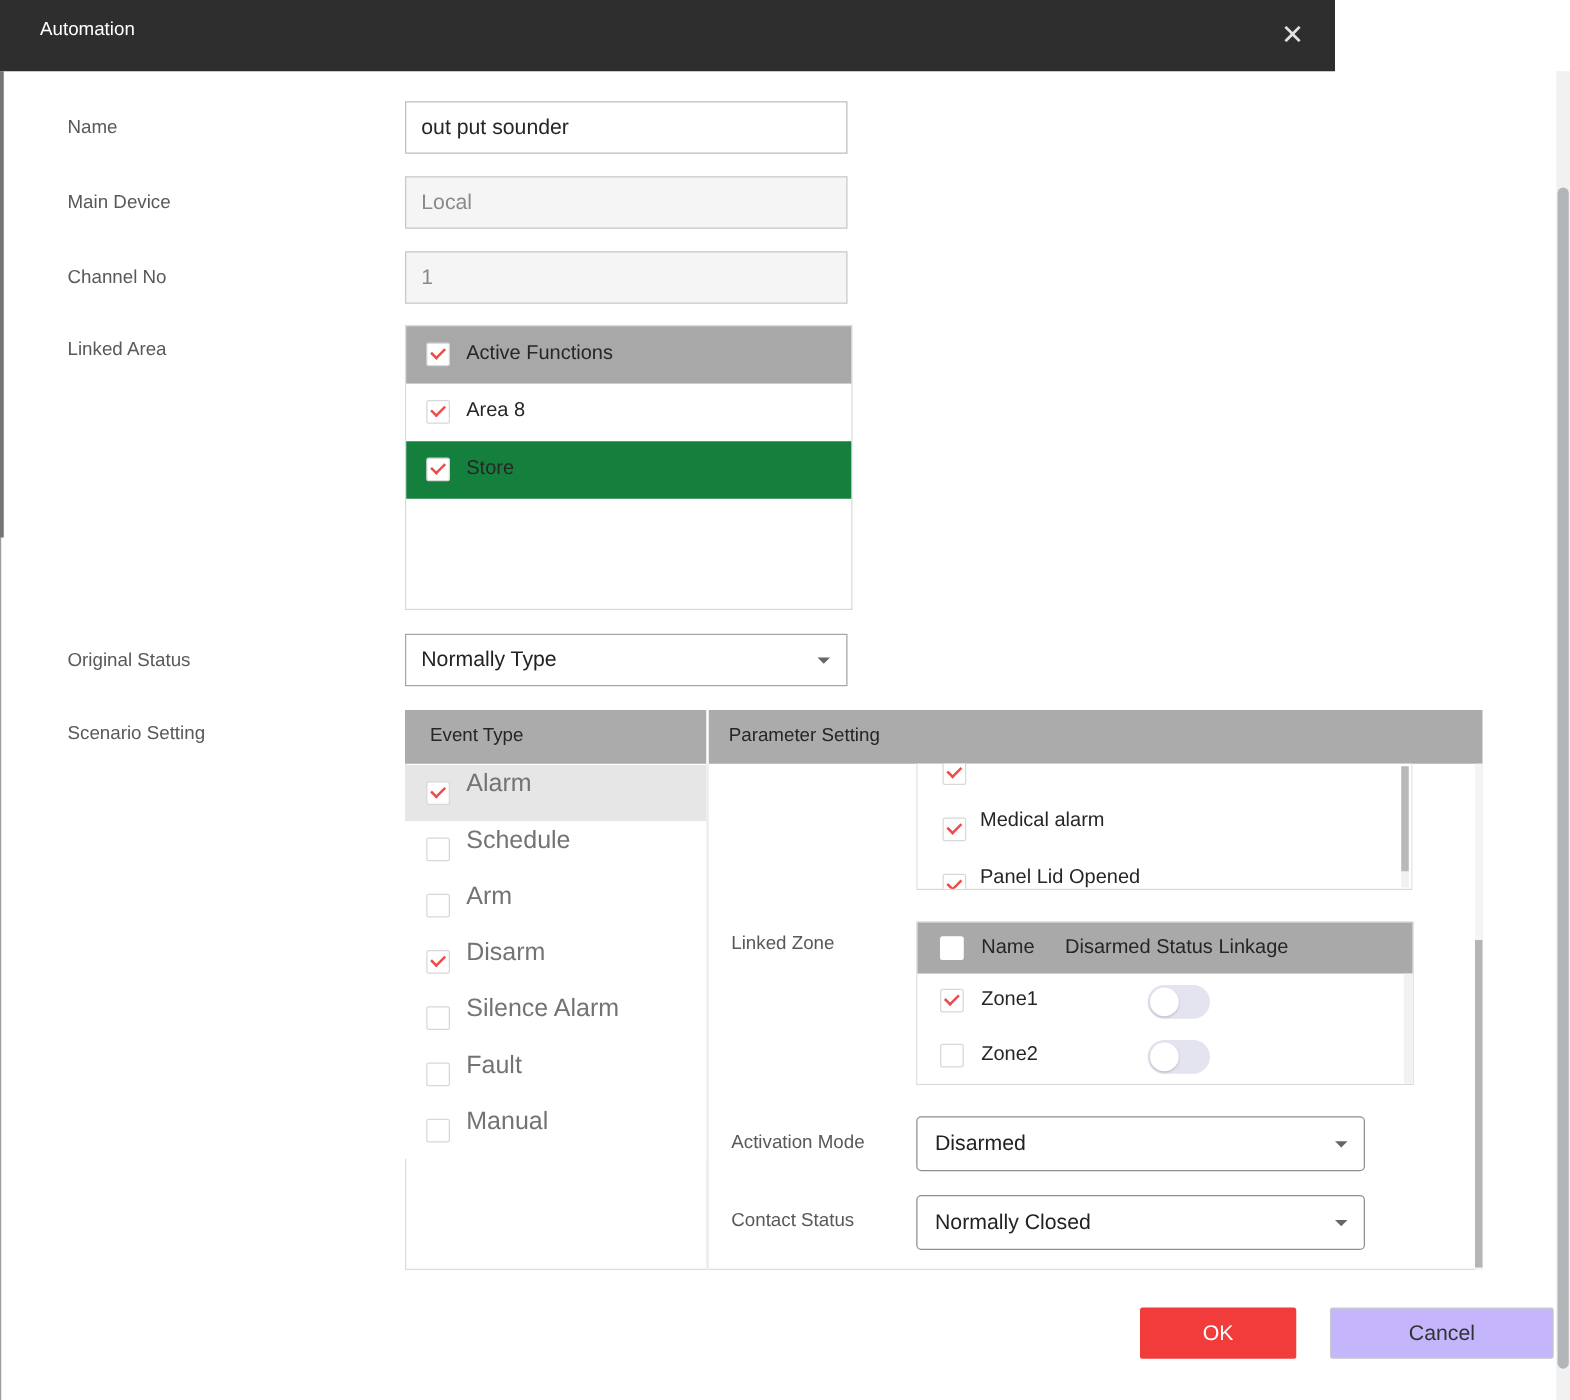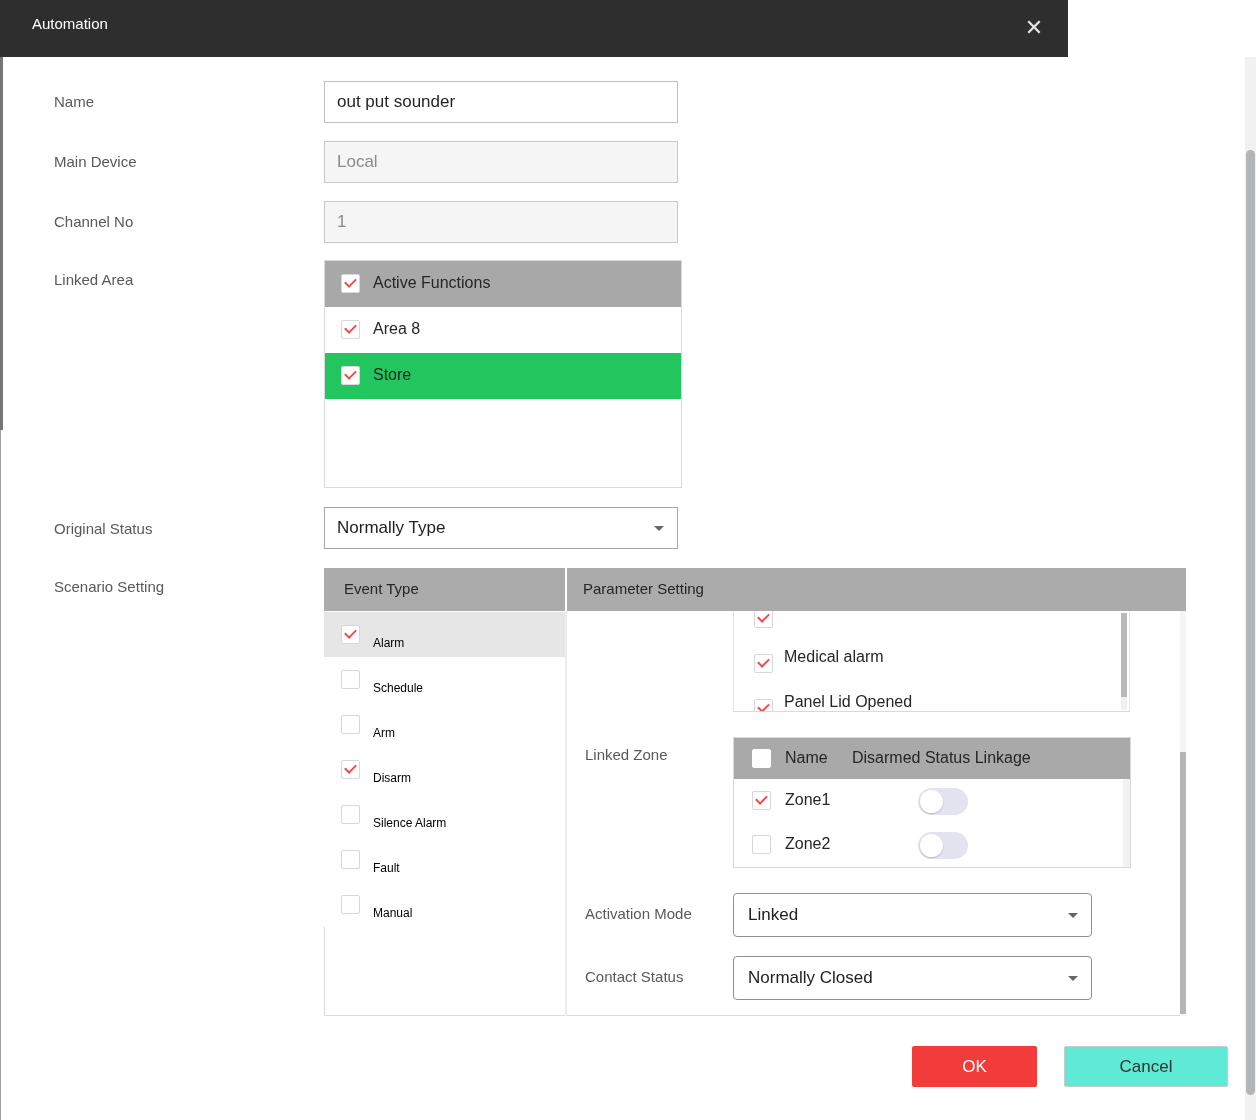--- a/index.html
+++ b/index.html
@@ -32,21 +32,21 @@
   .cb{position:absolute;width:19px;height:19px;background:#fff;border:1px solid #d8d8d8;
     border-radius:2px;box-sizing:border-box;cursor:pointer;}
   .cb.nob{border-color:#ffffff;}
   .cb.checked::after{content:'';position:absolute;left:3px;top:3px;width:9px;height:5px;
     border-left:2px solid #ee4b4b;border-bottom:2px solid #ee4b4b;transform:rotate(-45deg);}
   
   .area-box{position:absolute;left:324px;top:260px;width:358px;height:228px;box-sizing:border-box;
     border:1px solid #d9d9d9;background:#fff;}
   .area-head{position:relative;height:46px;background:#a8a8a8;}
   .area-row{position:relative;height:46px;background:#fff;}
-  .area-row.alt{background:#22c55e;}
+  .area-row.alt{background:#15803d;}
   .area-box .cb{left:16px;top:13px;}
   .area-text{position:absolute;left:48px;top:13px;font-size:16px;color:#262626;}
   
   .sel{position:absolute;box-sizing:border-box;background:#fff;cursor:pointer;}
   .sel .sel-text{position:absolute;left:12px;top:50%;transform:translateY(-50%);
     font-size:17px;color:#222;}
   .sel .caret{position:absolute;right:13px;top:50%;margin-top:-2px;width:0;height:0;
     border-left:5px solid transparent;border-right:5px solid transparent;border-top:5px solid #666;}
   .sel.square{left:324px;top:507px;width:354px;height:42px;border:1px solid #a6a6a6;}
   .sel.round{border:1px solid #8f8f8f;border-radius:4px;}
@@ -57,21 +57,21 @@
   .sc-head-right{position:absolute;left:243px;top:0;width:619px;height:43px;background:#ababab;}
   .sc-head-text{position:absolute;top:12px;font-size:15px;color:#262626;}
   .sc-body-border{position:absolute;left:0;top:43px;width:862px;height:405px;box-sizing:border-box;
     border-left:1px solid #dcdcdc;border-right:1px solid #dcdcdc;border-bottom:1px solid #dcdcdc;}
   .col-divider{position:absolute;left:241px;top:43px;width:2px;height:405px;background:#ececec;}
   
   .ev-col{position:absolute;left:0;top:44px;width:241px;}
   .ev-row{position:relative;height:45px;background:#fff;}
   .ev-row.selected{background:#e6e6e6;}
   .ev-row .cb{left:17px;top:13px;}
-  .ev-text{position:absolute;left:49px;top:24px;font-size:12px;color:#000000;}
+  .ev-text{position:absolute;left:49px;top:4px;font-size:20px;color:#737373;}
   
   .alarm-list{position:absolute;left:409px;top:43px;width:397px;height:101px;overflow:hidden;
     box-sizing:border-box;border-left:1px solid #e4e4e4;border-right:1px solid #e4e4e4;
     border-bottom:1px solid #d9d9d9;background:#fff;}
   .alarm-inner{position:relative;margin-top:-15px;}
   .alarm-row{position:relative;height:45px;}
   .alarm-row .cb{left:20px;top:13px;}
   .alarm-text{position:absolute;left:50px;top:12px;font-size:16px;color:#262626;margin-top:40px;}
   .alarm-scroll{position:absolute;left:797px;top:45px;width:6px;height:97px;background:#f1f1f1;}
   .alarm-scroll .thumb{position:absolute;left:0;top:0;width:6px;height:84px;background:#b9b9b9;}
@@ -97,21 +97,21 @@
   .sel.am{left:409px;top:325px;width:359px;height:44px;}
   .sel.cs{left:409px;top:388px;width:359px;height:44px;}
   
   .param-scroll{position:absolute;left:856px;top:43px;width:6px;height:405px;background:#f5f5f5;}
   .param-scroll .thumb{position:absolute;left:0;top:141px;width:6px;height:262px;background:#b5b5b5;}
   
   .btn{position:absolute;top:1046px;height:41px;box-sizing:border-box;font-size:17px;
     text-align:center;line-height:41px;border-radius:2px;cursor:pointer;
     font-family:"Liberation Sans", sans-serif;}
   .btn-ok{left:912px;width:125px;background:#f23c3c;color:#ffffff;}
-  .btn-cancel{left:1064px;width:164px;background:#5eead4;color:#333;border:1px solid #c9c9c9;
+  .btn-cancel{left:1064px;width:179px;background:#c4b5fd;color:#333;border:1px solid #c9c9c9;
     line-height:39px;}
 </style>
 </head>
 <body>
 
 <div class="dlg-header">
   <span class="dlg-title">Automation</span>
   <span class="dlg-close">✕</span>
 </div>
 
@@ -231,21 +231,21 @@
       <span class="zone-name">Zone2</span>
       <span class="toggle">
           <span class="knob"></span>
         </span>
     </div>
     <div class="zone-gutter"></div>
   </div>
 
   <div class="am-label">Activation Mode</div>
   <div class="sel round am">
-    <span class="sel-text">Linked</span>
+    <span class="sel-text">Disarmed</span>
     <span class="caret"></span>
   </div>
 
   <div class="cs-label">Contact Status</div>
   <div class="sel round cs">
     <span class="sel-text">Normally Closed</span>
     <span class="caret"></span>
   </div>
 
   <div class="param-scroll">

